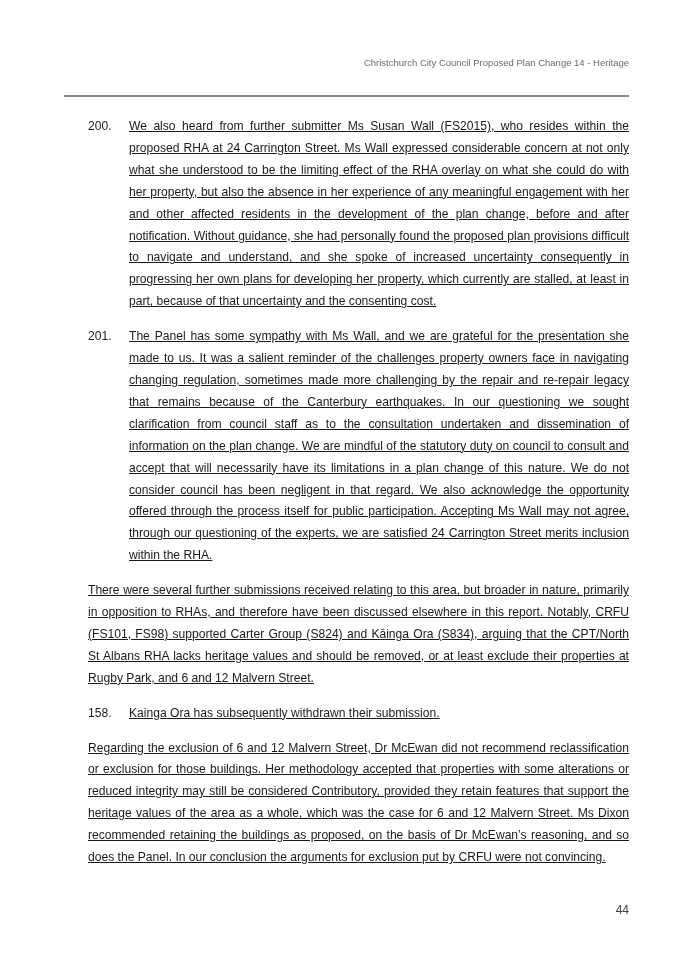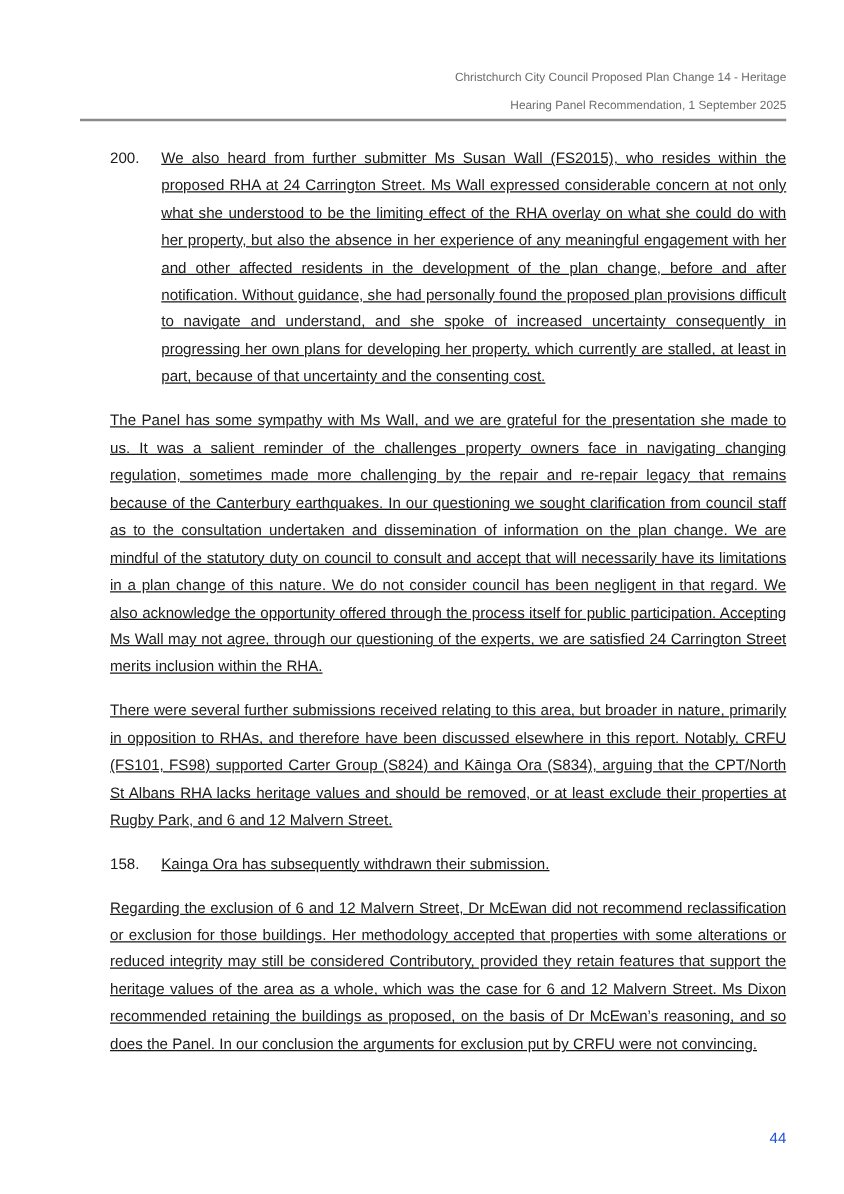--- a/index.html
+++ b/index.html
@@ -52,38 +52,38 @@
     .para-text {
       flex: 1 1 auto;
       text-align: justify;
       text-decoration: underline;
     }
     .page-number {
       position: absolute;
       right: 46px;
       top: 903px;
       font-size: 12px;
-      color: #1d4ed8;
+      color: #404040;
     }
   </style>
 </head>
 <body>
 
 <div class="header">
   <div>Christchurch City Council Proposed Plan Change 14 - Heritage</div>
-  <div>Hearing Panel Recommendation, 1 September 2025</div>
 </div>
 <div class="header-rule"></div>
 
 <div class="body">
   <div class="para">
     <div class="para-num">200.</div>
     <div class="para-text">We also heard from further submitter Ms Susan Wall (FS2015), who resides within the proposed RHA at 24 Carrington Street.  Ms Wall expressed considerable concern at not only what she understood to be the limiting effect of the RHA overlay on what she could do with her property, but also the absence in her experience of any meaningful engagement with her and other affected residents in the development of the plan change, before and after notification.  Without guidance, she had personally found the proposed plan provisions difficult to navigate and understand, and she spoke of increased uncertainty consequently in progressing her own plans for developing her property, which currently are stalled, at least in part, because of that uncertainty and the consenting cost.</div>
   </div>
   <div class="para">
+    <div class="para-num">201.</div>
     <div class="para-text">The Panel has some sympathy with Ms Wall, and we are grateful for the presentation she made to us.  It was a salient reminder of the challenges property owners face in navigating changing regulation, sometimes made more challenging by the repair and re-repair legacy that remains because of the Canterbury earthquakes.  In our questioning we sought clarification from council staff as to the consultation undertaken and dissemination of information on the plan change.  We are mindful of the statutory duty on council to consult and accept that will necessarily have its limitations in a plan change of this nature.  We do not consider council has been negligent in that regard.  We also acknowledge the opportunity offered through the process itself for public participation.  Accepting Ms Wall may not agree, through our questioning of the experts, we are satisfied 24 Carrington Street merits inclusion within the RHA.</div>
   </div>
   <div class="para">
     <div class="para-text">There were several further submissions received relating to this area, but broader in nature, primarily in opposition to RHAs, and therefore have been discussed elsewhere in this report.  Notably, CRFU (FS101, FS98) supported Carter Group (S824) and Kāinga Ora (S834), arguing that the CPT/North St Albans RHA lacks heritage values and should be removed, or at least exclude their properties at Rugby Park, and 6 and 12 Malvern Street.</div>
   </div>
   <div class="para">
     <div class="para-num">158.</div>
     <div class="para-text">Kainga Ora has subsequently withdrawn their submission.</div>
   </div>
   <div class="para">

